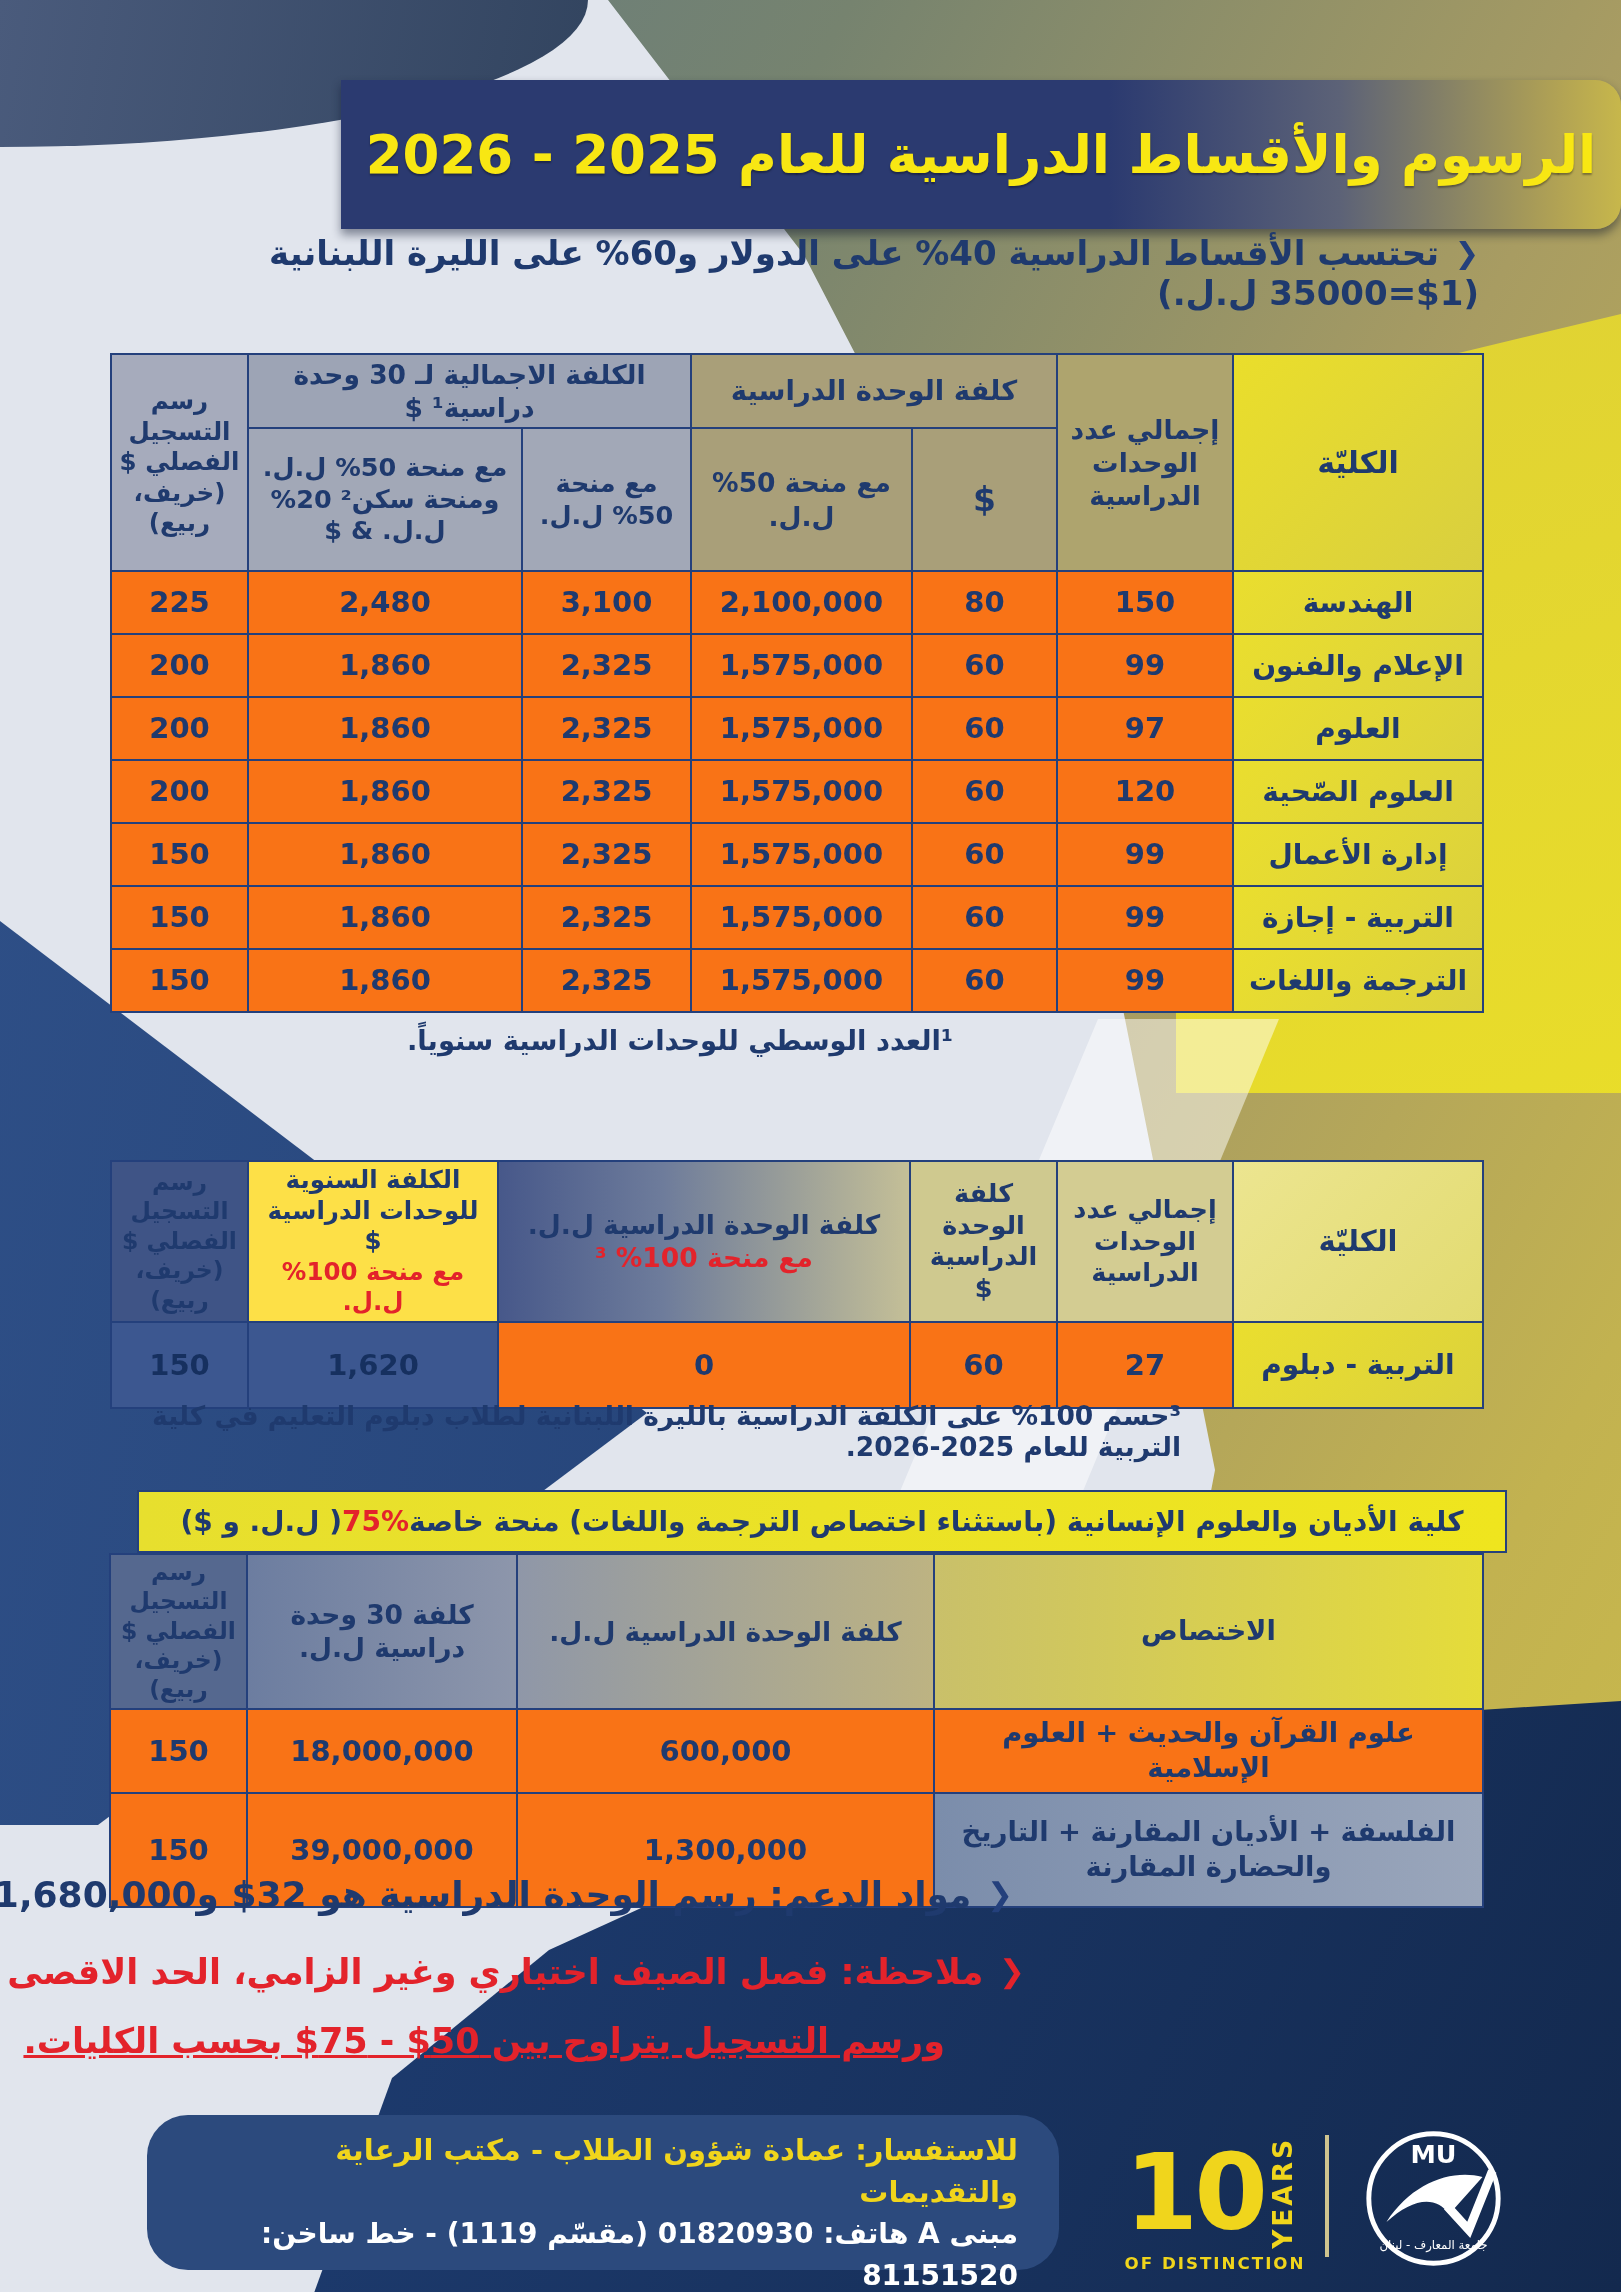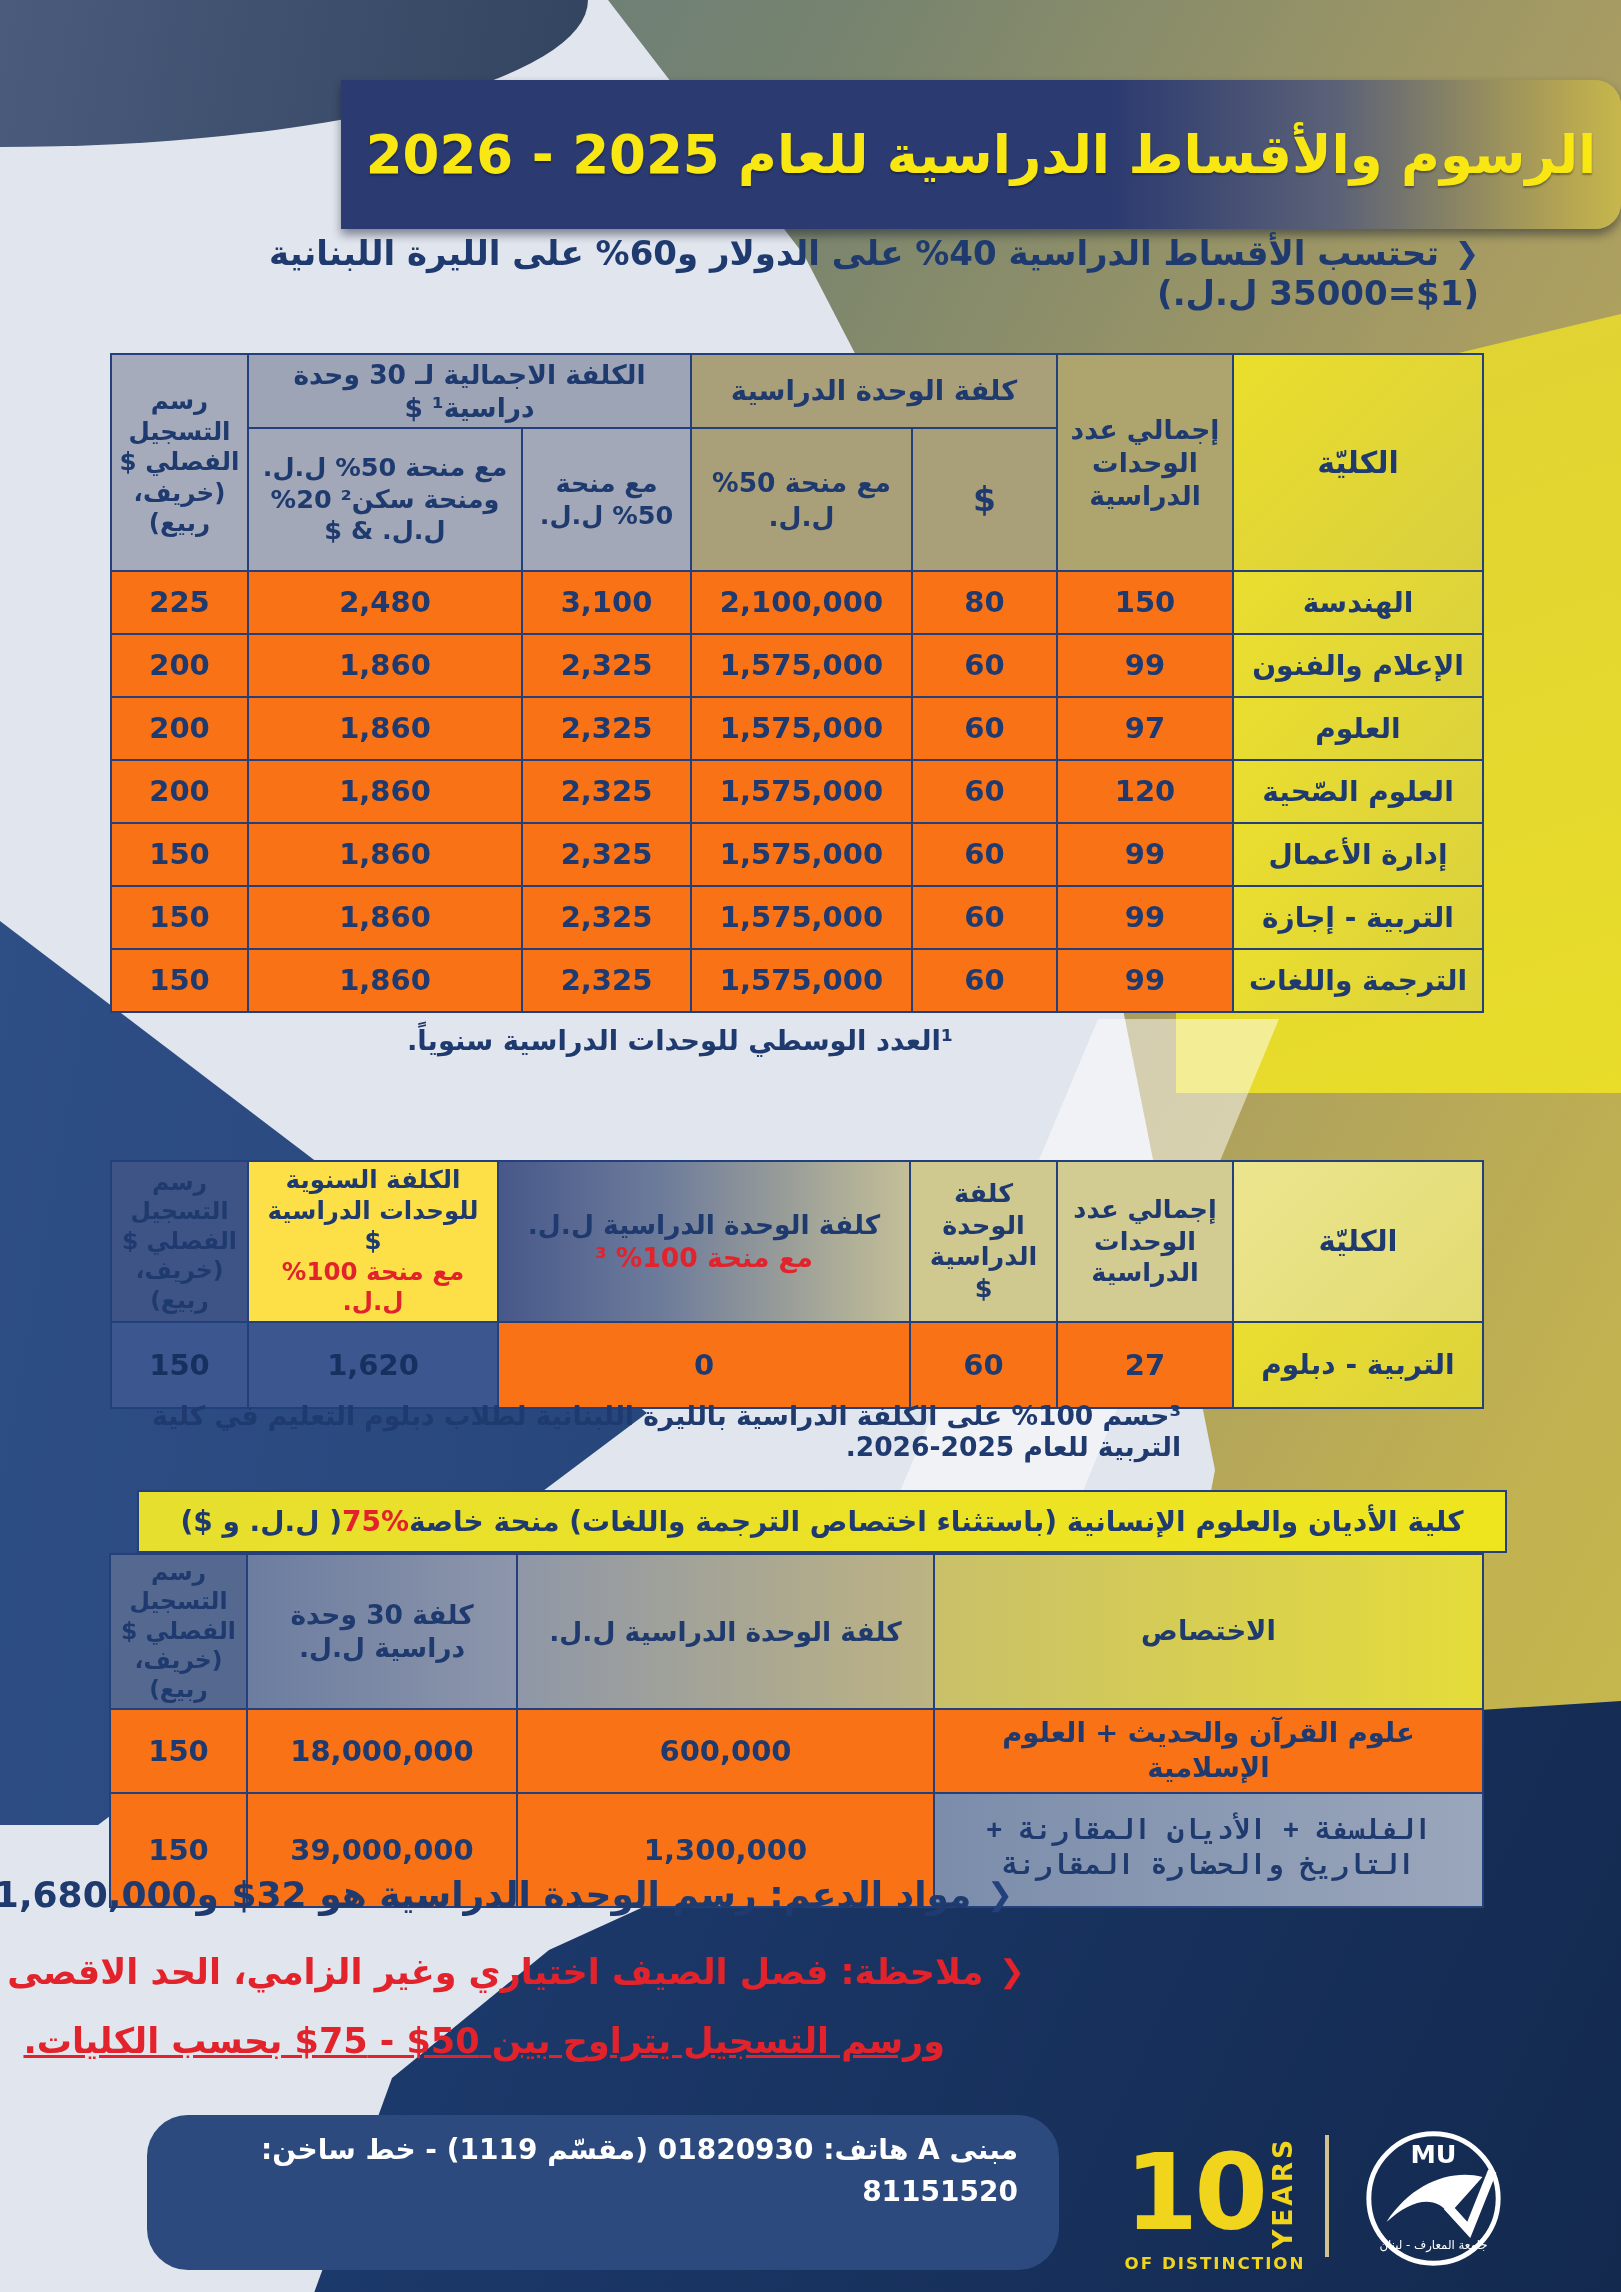--- a/index.html
+++ b/index.html
@@ -95,21 +95,21 @@
   .t3-title{
     position:absolute;left:137px;width:1366px;height:59px;top:1490px;
     background:linear-gradient(90deg,#e7df2e,#efe51e);
     border:2.9px solid #24407c;display:flex;align-items:center;justify-content:center;
     color:#1f3a6e;font-weight:bold;font-size:28px;
   }
   .h3-major{background:linear-gradient(to left,#e5dc3a,#c9c06a);font-size:27.4px;}
   .h3-unit{background:linear-gradient(to left,#bdb382,#8f97a8);font-size:26.5px;}
   .h3-30{background:linear-gradient(to left,#8d96ab,#6c7da0);font-size:26.5px;}
   .h3-reg{background:#55688f;font-size:23.5px;}
-  .c3-major2{background:linear-gradient(to left,#9aa6bb,#7b8dab);font-family:Liberation Mono, monospace;}
+  .c3-major2{background:linear-gradient(to left,#9aa6bb,#7b8dab);}
 
   
   .fnotes{position:absolute;top:1017px;right:668px;left:118px;text-align:right;
     color:#1f3a6e;font-size:27.4px;font-weight:bold;line-height:1.75;}
   .fnote3{position:absolute;top:1400px;right:440px;left:98px;text-align:right;
     color:#1f3a6e;font-size:26.5px;font-weight:bold;}
   .note1{position:absolute;top:1874px;right:608px;white-space:nowrap;text-align:right;
     color:#1f3a6e;font-size:36px;font-weight:bold;}
   .note2a{position:absolute;top:1952px;right:596px;white-space:nowrap;text-align:right;
     color:#e3232b;font-size:35px;font-weight:bold;}
@@ -333,20 +333,21 @@
 
     <div class="note1" data-interactable="false">
       <span class="chev" data-interactable="false">❮</span><span data-interactable="false">مواد الدعم: رسم الوحدة الدراسية هو 32$ و1,680,000 ل.ل.</span>
     </div>
     <div class="note2a" data-interactable="false">
       <span class="chev red" data-interactable="false">❮</span><span data-interactable="false">ملاحظة: فصل الصيف اختياري وغير الزامي، الحد الاقصى لعدد الوحدات الدراسية 6</span>
     </div>
     <div class="note2b" data-interactable="false">ورسم التسجيل يتراوح بين 50$ - 75$ بحسب الكليات.</div>
 
     <div class="footer-box" data-interactable="false">
+      <div class="footer-title" data-interactable="false">للاستفسار: عمادة شؤون الطلاب - مكتب الرعاية والتقديمات</div>
       <div class="footer-line" data-interactable="false">مبنى A هاتف: 01820930 (مقسّم 1119) - خط ساخن: 81151520</div>
 
     </div>
 
     <div class="logo10" dir="ltr" data-interactable="false">
       <span class="ten" data-interactable="false">10</span>
       <span class="years" data-interactable="false">YEARS</span>
       <span class="dist" data-interactable="false">OF DISTINCTION</span>
     </div>
 

